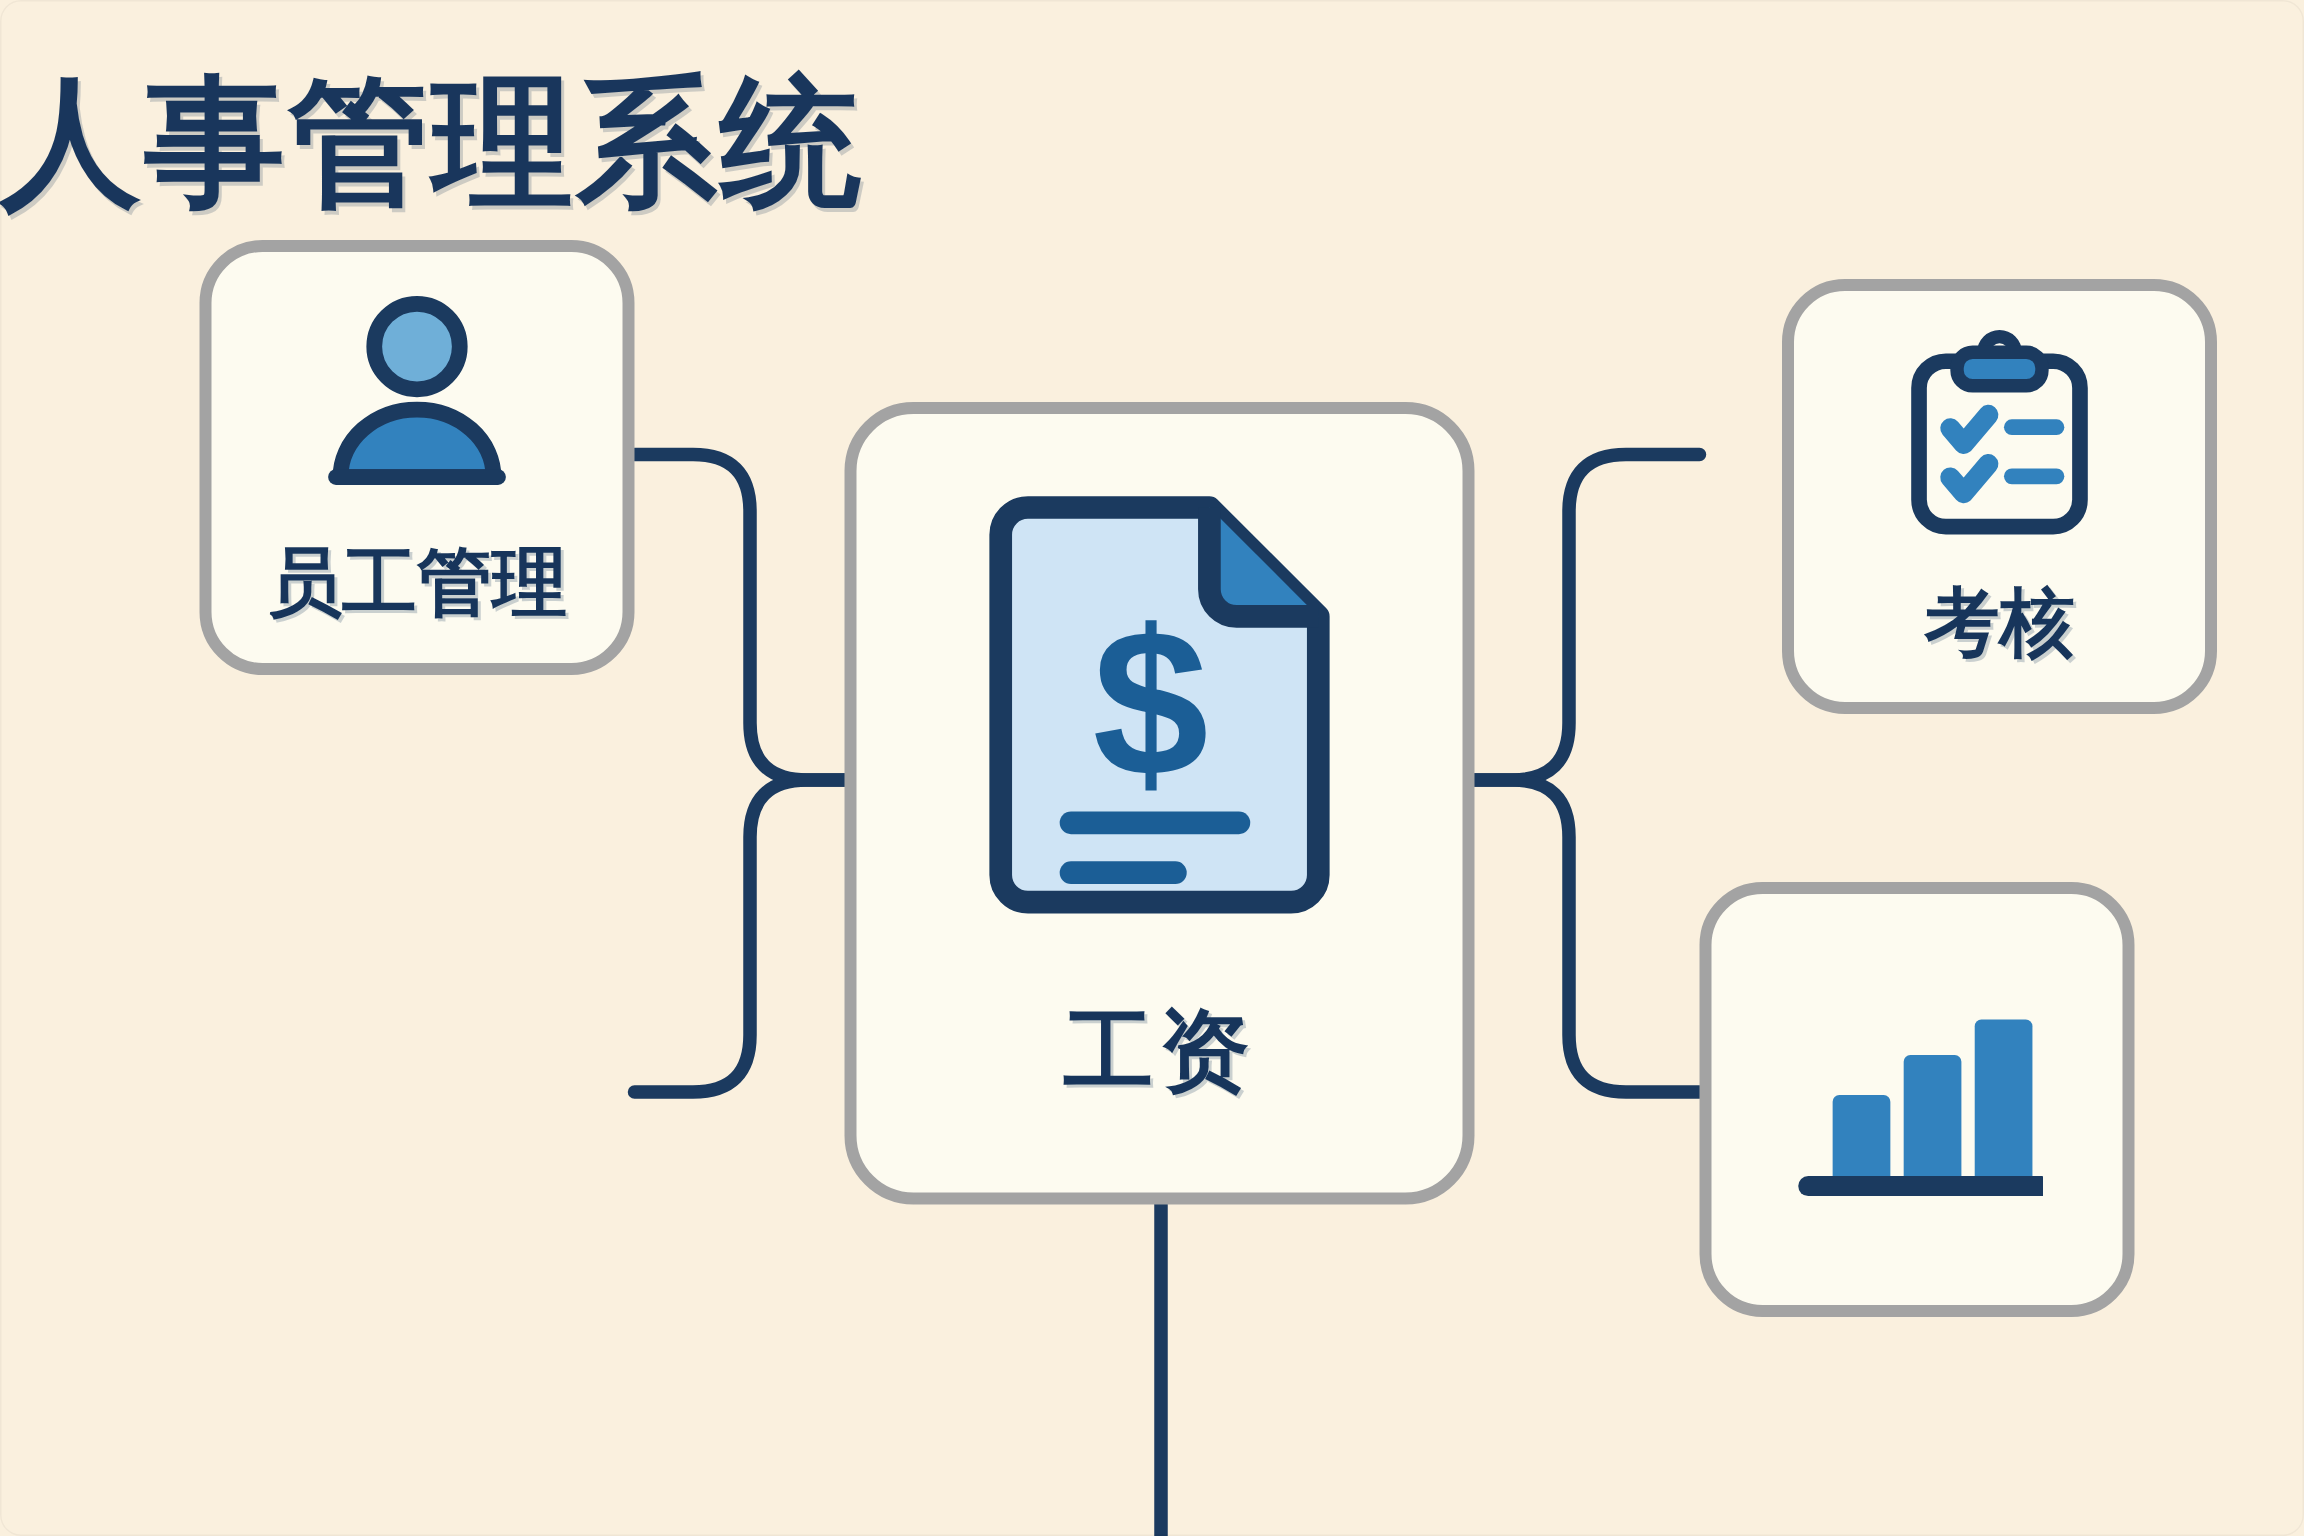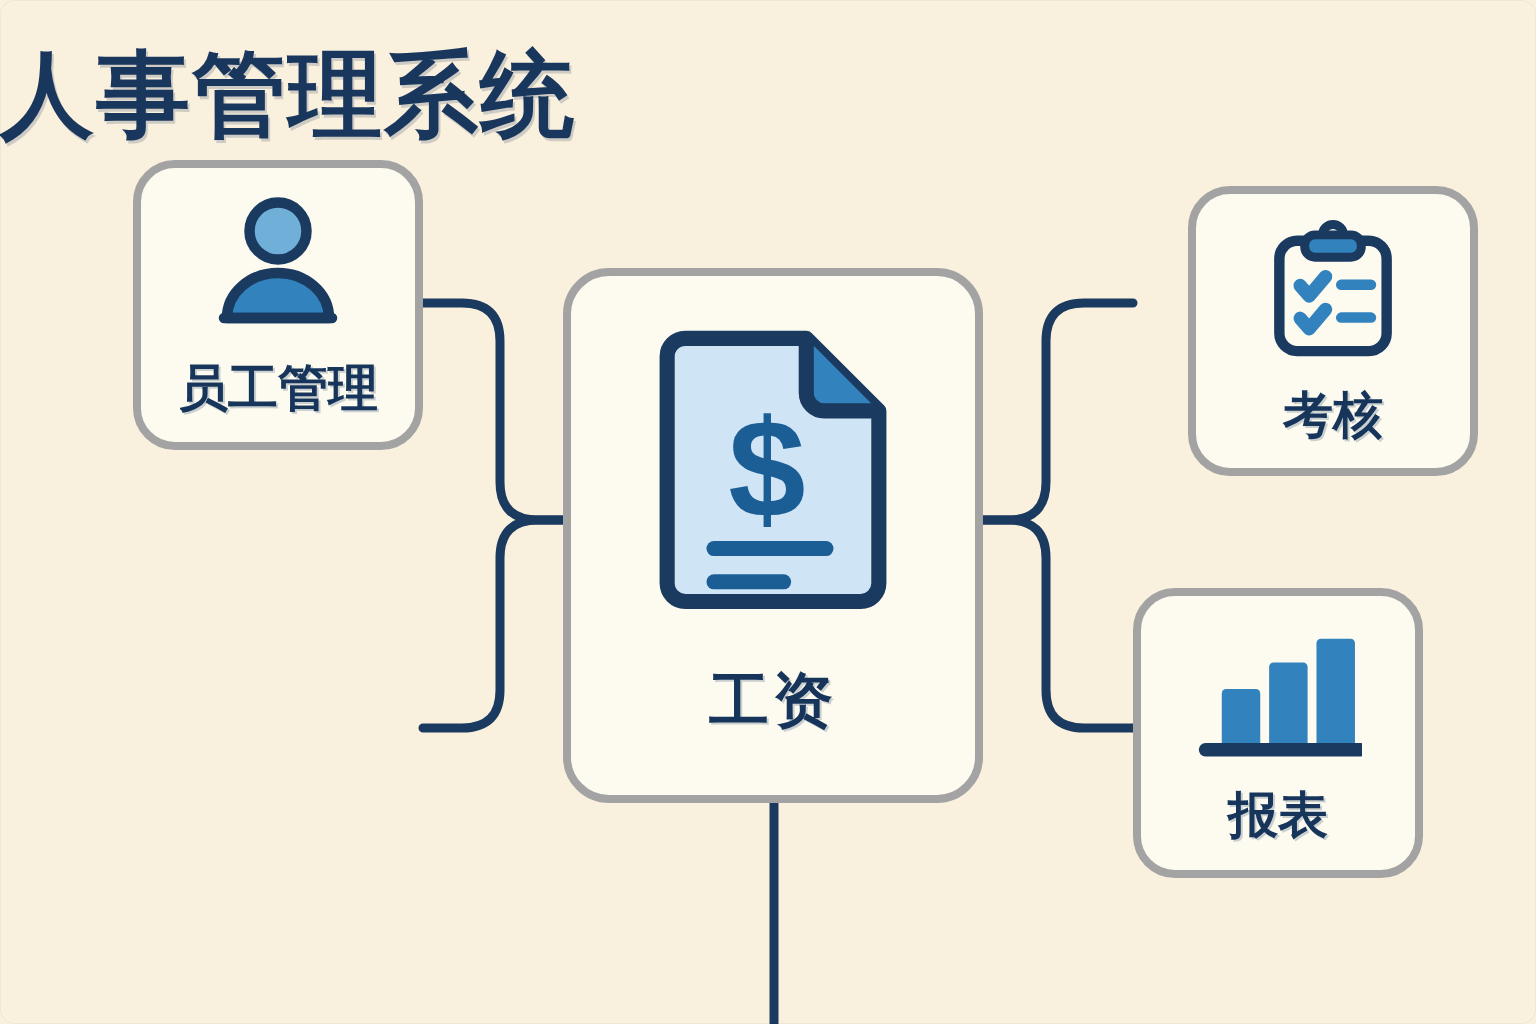--- a/index.html
+++ b/index.html
@@ -158,21 +158,20 @@
     <div class="card-icon">
       <svg width="168" height="148" viewBox="0 0 112 100">
         <g fill="#3282BE">
           <rect x="18" y="48" width="26" height="40" rx="3"></rect>
           <rect x="50" y="30" width="26" height="58" rx="3"></rect>
           <rect x="82" y="14" width="26" height="74" rx="3"></rect>
         </g>
         <path d="M 7 89 H 112" stroke="#1B3A5F" stroke-width="9" stroke-linecap="round"></path>
       </svg>
     </div>
-    <div class="card-label">报表</div>
   </div>
 
   <div class="card center" id="card-salary">
     <div class="card-icon">
       <svg width="248" height="306" viewBox="0 0 82 101">
 
         <path d="M 6 9 a 6 6 0 0 1 6 -6 h 40 l 24 24 v 57 a 6 6 0 0 1 -6 6 h -58 a 6 6 0 0 1 -6 -6 Z" fill="#CFE4F5" stroke="#1B3A5F" stroke-width="5" stroke-linejoin="round"></path>
         <path d="M 52 3 v 18 a 6 6 0 0 0 6 6 h 18" fill="#3282BE" stroke="#1B3A5F" stroke-width="5" stroke-linejoin="round"></path>
 
         <text x="39" y="62" text-anchor="middle" font-family="Liberation Sans, sans-serif" font-size="46" font-weight="700" fill="#1B5E96">$</text>

